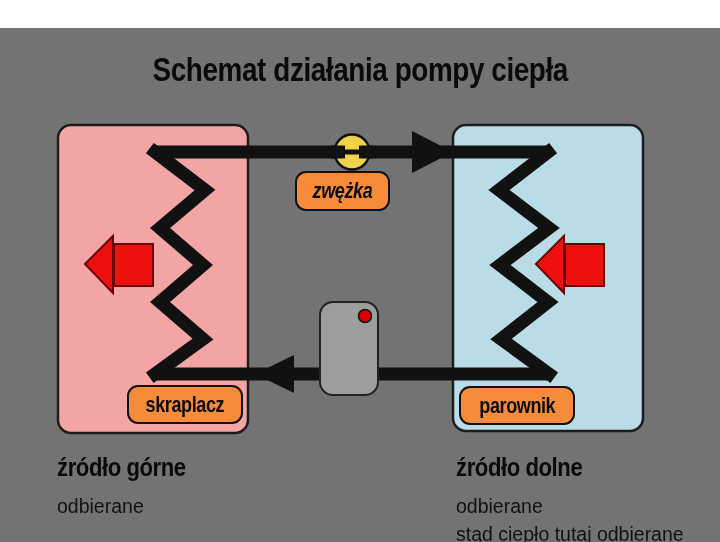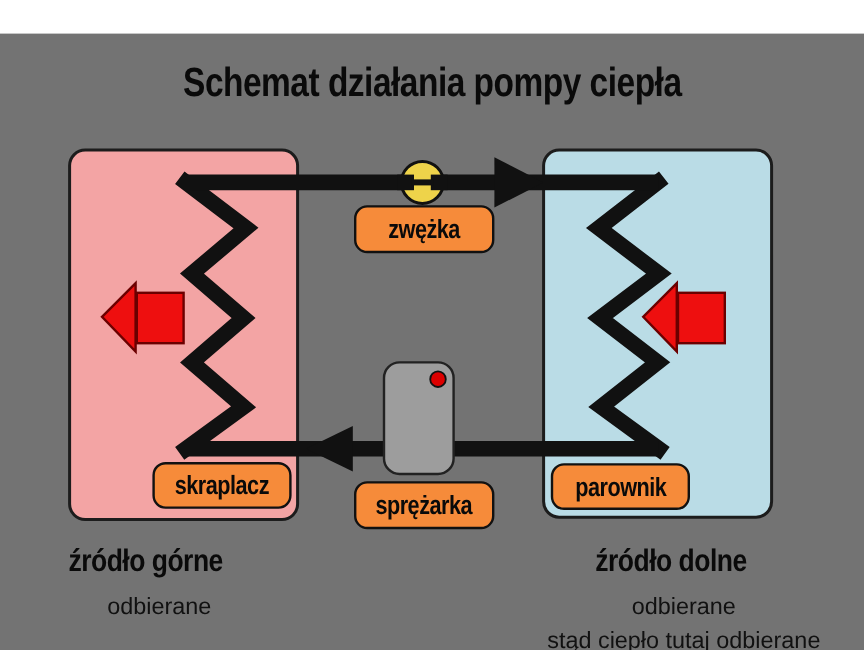--- a/index.html
+++ b/index.html
@@ -50,30 +50,29 @@
     box-sizing: border-box;
     background: var(--label-fill, #f68b3a);
     border: 2.5px solid #111111;
     border-radius: 11px;
     display: flex;
     align-items: center;
     justify-content: center;
     font-size: 22px;
     color: #0a0a0a;
   }
-  .pill-zwezka    { left: 295px; top: 143px; width: 117px; height: 40px; }
+  .pill-zwezka    { left: 295px; top: 143px; width: 95px; height: 40px; font-style: italic; }
   .pill-skraplacz { left: 127px; top: 357px; width: 116px; height: 39px; }
   .pill-sprezarka { left: 295px; top: 373px; width: 117px; height: 40px; }
   .pill-parownik  { left: 459px; top: 358px; width: 116px; height: 39px; }
 
   .caption {
     position: absolute;
     top: 424px;
     color: #0a0a0a;
-    text-align: center;
   }
   .caption-left  { left: 57px; }
   .caption-right { left: 456px; }
   .caption-heading {
     font-size: 26px;
     margin-bottom: 9px;
   }
   .caption-heading .cond { transform: scaleX(0.85); transform-origin: left center; }
   .caption-line {
     font-size: 19.5px;
@@ -122,23 +121,20 @@
   <div class="title">
     <span class="cond">Schemat działania pompy ciepła</span>
   </div>
 
   <div class="pill pill-zwezka">
     <span class="cond">zwężka</span>
   </div>
   <div class="pill pill-skraplacz">
     <span class="cond">skraplacz</span>
   </div>
-  <div class="pill pill-sprezarka">
-    <span class="cond">sprężarka</span>
-  </div>
   <div class="pill pill-parownik">
     <span class="cond">parownik</span>
   </div>
 
   <div class="caption caption-left">
     <div class="caption-heading">
       <span class="cond">źródło górne</span>
     </div>
     <div class="caption-line">odbierane</div>
   </div>

